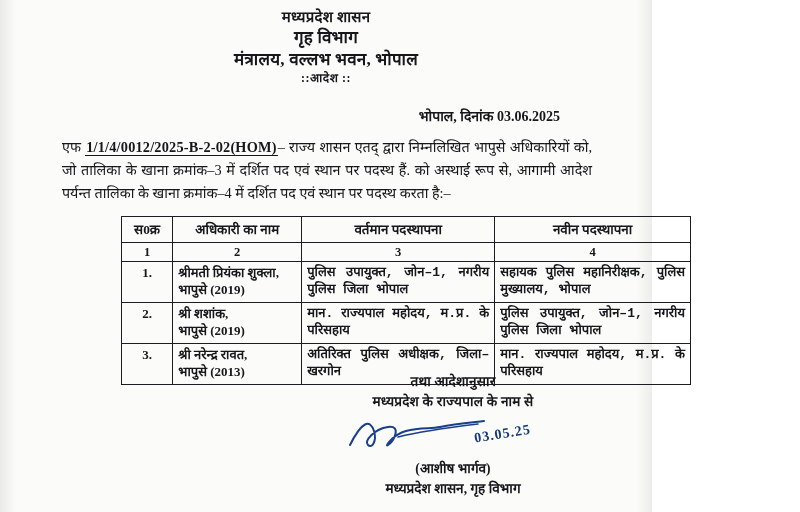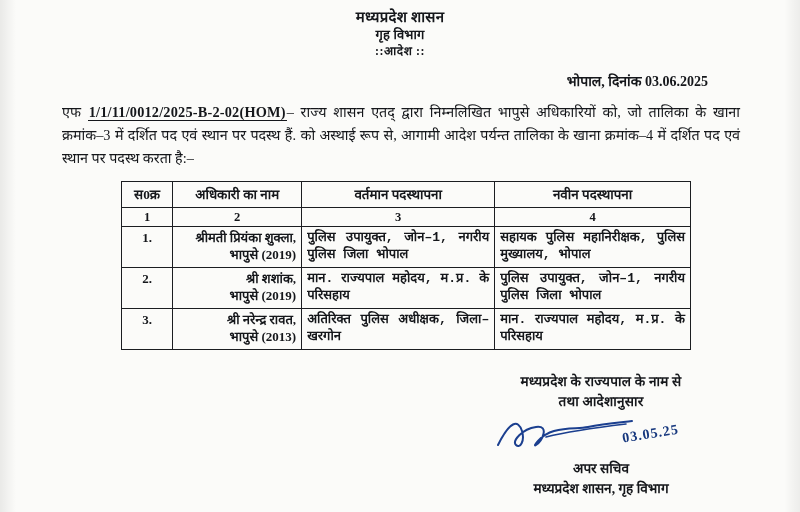--- a/index.html
+++ b/index.html
@@ -9,42 +9,42 @@
   body {
     width: 800px;
     height: 512px;
     background: #ffffff;
     font-family: "Liberation Serif", serif;
     color: #16181c;
     overflow: hidden;
   }
   .page {
     position: relative;
-    width: 800px;
+    width: 652px;
     height: 512px;
     background: #fbfbf9;
     box-sizing: border-box;
     padding: 8px 26px 0 26px;
   }
   
   .header {
     text-align: center;
     line-height: 1.28;
   }
   .header .line {
-    font-size: 13px;
+    font-size: 17px;
     font-weight: 600;
     letter-spacing: 0.2px;
     color: #15171b;
   }
   .header .line.l1 { font-size: 15px; }
   .header .line.l4 { font-size: 12px; letter-spacing: 0.5px; }
 
   .place-date {
-    margin-top: 12px;
+    margin-top: 20px;
     text-align: right;
     padding-right: 66px;
     font-size: 14px;
     font-weight: 600;
     color: #15171b;
   }
 
   
   .body-para {
     margin-top: 11px;
@@ -88,21 +88,21 @@
   table.order-table tr.numrow td {
     text-align: center;
     font-size: 12.6px;
     padding: 1px 4px;
   }
   .col-sn   { width: 8%;  text-align: center; }
   .col-name { width: 22.5%; }
   .col-cur  { width: 34.5%; }
   .col-new  { width: 35%; }
 
-  .cell-name { text-align: right; }
+  .cell-name { text-align: left; }
   .cell-name .nm { display: block; }
   .cell-name .bp { display: block; }
   .cell-just { text-align: justify; text-justify: inter-word; font-family: Liberation Mono, monospace; }
 
   
   .sign-block {
     position: absolute;
     right: 34px;
     top: 372px;
     width: 330px;
@@ -154,27 +154,28 @@
 <body>
 
 <div class="page">
 
   <div class="edge-l"></div>
   <div class="edge-r"></div>
 
   <div class="header">
     <div class="line l1">मध्यप्रदेश शासन</div>
     <div class="line l2">गृह विभाग</div>
+    <div class="line l3">मंत्रालय, वल्लभ भवन, भोपाल</div>
     <div class="line l4">::आदेश ::</div>
   </div>
 
   <div class="place-date">भोपाल, दिनांक 03.06.2025</div>
 
   <div class="body-para">
-    <span>एफ </span><span class="ref-no">1/1/11/0012/2025-B-2-02(HOM)</span><span>– राज्य शासन एतद् द्वारा निम्नलिखित भापुसे अधिकारियों को, जो तालिका के खाना क्रमांक–3 में दर्शित पद एवं स्थान पर पदस्थ हैं. को अस्थाई रूप से, आगामी आदेश पर्यन्त तालिका के खाना क्रमांक–4 में दर्शित पद एवं स्थान पर पदस्थ करता है:–</span>
+    <span>एफ </span><span class="ref-no">1/1/4/0012/2025-B-2-02(HOM)</span><span>– राज्य शासन एतद् द्वारा निम्नलिखित भापुसे अधिकारियों को, जो तालिका के खाना क्रमांक–3 में दर्शित पद एवं स्थान पर पदस्थ हैं. को अस्थाई रूप से, आगामी आदेश पर्यन्त तालिका के खाना क्रमांक–4 में दर्शित पद एवं स्थान पर पदस्थ करता है:–</span>
   </div>
 
   <div class="table-wrap">
     <table class="order-table">
       <thead>
         <tr>
           <th class="col-sn">स0क्र</th>
           <th class="col-name">अधिकारी का नाम</th>
           <th class="col-cur">वर्तमान पदस्थापना</th>
           <th class="col-new">नवीन पदस्थापना</th>
@@ -212,28 +213,28 @@
             <span class="bp">भापुसे (2013)</span>
           </td>
           <td class="col-cur cell-just">अतिरिक्त पुलिस अधीक्षक, जिला–खरगोन</td>
           <td class="col-new cell-just">मान. राज्यपाल महोदय, म.प्र. के परिसहाय</td>
         </tr>
       </tbody>
     </table>
   </div>
 
   <div class="sign-block">
+    <div class="l-a">तथा आदेशानुसार</div>
     <div class="l-a">मध्यप्रदेश के राज्यपाल के नाम से</div>
-    <div class="l-a">तथा आदेशानुसार</div>
 
     <div class="sig-area">
       <svg class="sig-scribble" viewBox="0 0 150 40">
         <path d="M6,30 C18,6 26,4 30,16 C33,26 28,34 24,30 C20,26 30,14 44,12 C58,10 50,26 44,30 C40,33 48,20 62,16 C76,12 86,14 96,12 C110,9 122,8 140,6" fill="none" stroke="#1b3f8f" stroke-width="2" stroke-linecap="round"></path>
         <path d="M54,22 C70,18 92,14 134,9" fill="none" stroke="#1b3f8f" stroke-width="1.6" stroke-linecap="round"></path>
       </svg>
       <div class="sig-date">03.05.25</div>
     </div>
 
-    <div class="sign-post">अपर सचिव</div>
+    <div class="sign-name">(आशीष भार्गव)</div>
     <div class="sign-dept">मध्यप्रदेश शासन, गृह विभाग</div>
   </div>
 
 </div>
 
 </body></html>

